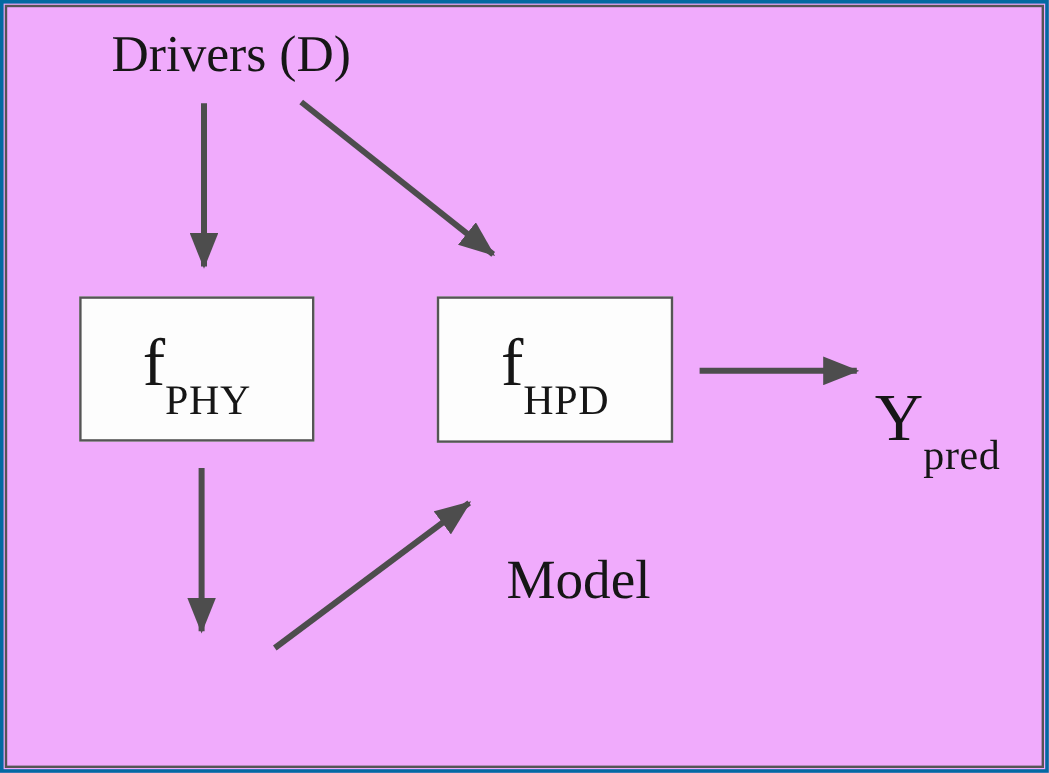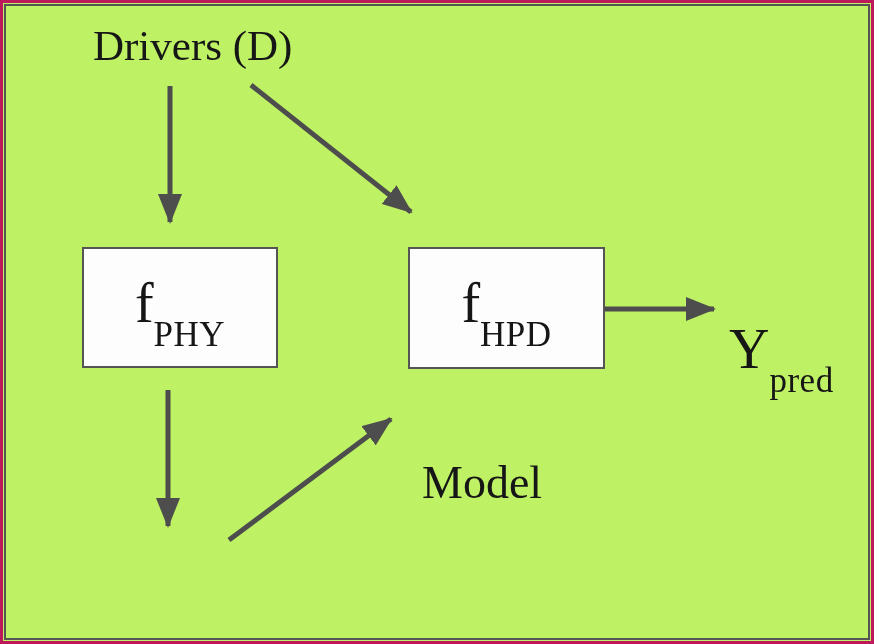--- a/index.html
+++ b/index.html
@@ -5,22 +5,22 @@
   html, body { margin: 0; padding: 0; }
   body {
     font-family: "Liberation Serif", serif;
     background: #ffffff;
   }
   #page {
     position: relative;
     width: 874px;
     height: 644px;
     box-sizing: border-box;
-    background: #bef264;
-    border: 3px solid #be185d;
+    background: #f0abfc;
+    border: 3px solid #0369a1;
     overflow: hidden;
     color: #161616;
   }
   #inner-frame {
     position: absolute;
     inset: 1px;
     border: 2px solid #555555;
     pointer-events: none;
   }
   #arrow-layer {
@@ -76,25 +76,25 @@
     </defs>
     <line x1="170" y1="86" x2="170" y2="222" stroke-width="5" marker-end="url(#ah)" stroke="#4d4d4d"></line>
     <line x1="251" y1="85" x2="411" y2="212" stroke-width="5" marker-end="url(#ah)" stroke="#4d4d4d"></line>
     <line x1="168" y1="390" x2="168" y2="526" stroke-width="5" marker-end="url(#ah)" stroke="#4d4d4d"></line>
     <line x1="229" y1="540" x2="391" y2="419" stroke-width="5" marker-end="url(#ah)" stroke="#4d4d4d"></line>
     <line x1="583" y1="309" x2="714" y2="309" stroke-width="5" marker-end="url(#ah)" stroke="#4d4d4d"></line>
   </svg>
 
   <div class="abs plain-label" style="left:90px; top:18px;">Drivers (D)</div>
 
-  <div class="abs node-box" style="left:63px; top:244px; width:196px; height:121px;margin-left:16px;">
+  <div class="abs node-box" style="left:63px; top:244px; width:196px; height:121px;">
     <span class="math"><span>f</span><span class="sub">PHY</span></span>
   </div>
 
-  <div class="abs node-box" style="left:361px; top:244px; width:197px; height:122px;margin-left:44px;">
+  <div class="abs node-box" style="left:361px; top:244px; width:197px; height:122px;">
     <span class="math"><span>f</span><span class="sub">HPD</span></span>
   </div>
 
 
   <div class="abs math" style="left:726px; top:276px;margin-top:42px;"><span>Y</span><span class="sub">pred</span></div>
 
   <div class="abs caption" style="left:419px; top:452px;">
     <div>Model</div>
   </div>
 </div>

